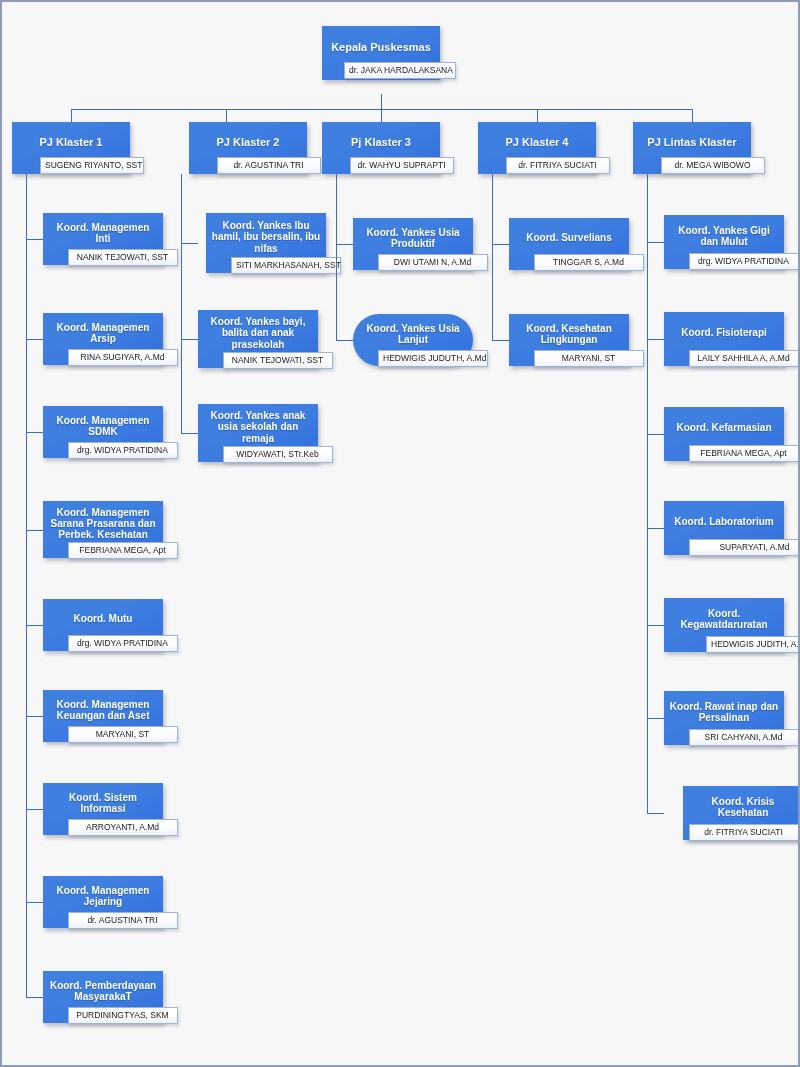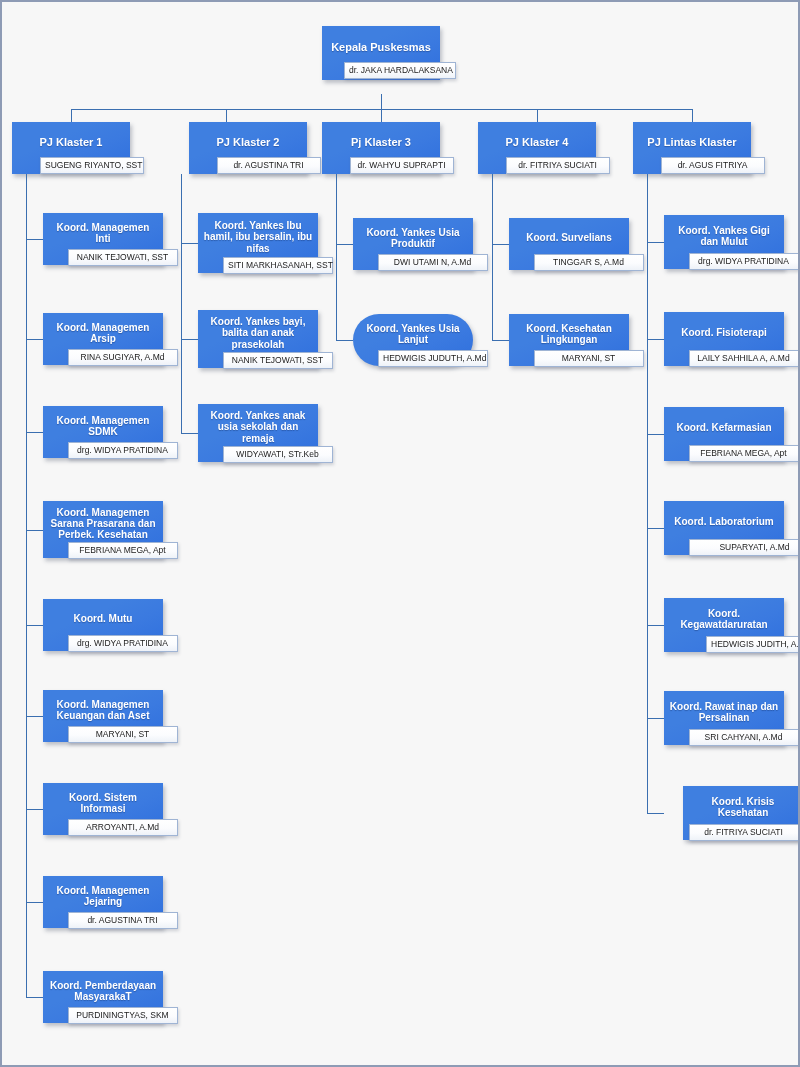--- a/index.html
+++ b/index.html
@@ -94,21 +94,21 @@
         <div class="namebox" style="left: 28px; top: 35px; width: 104px;">dr. WAHYU  SUPRAPTI</div>
       </div>
       <div class="ln v" style="left: 535px; top: 107px; height: 13px;"></div>
       <div class="node" style="left: 476px; top: 120px; width: 118px; height: 52px;">
         <div class="blue t11" style="width: 118px; height: 52px;">PJ Klaster 4</div>
         <div class="namebox" style="left: 28px; top: 35px; width: 104px;">dr. FITRIYA SUCIATI</div>
       </div>
       <div class="ln v" style="left: 690px; top: 107px; height: 13px;"></div>
       <div class="node" style="left: 631px; top: 120px; width: 118px; height: 52px;">
         <div class="blue t11" style="width: 118px; height: 52px;">PJ Lintas Klaster</div>
-        <div class="namebox" style="left: 28px; top: 35px; width: 104px;">dr. AGUS FITRIYA</div>
+        <div class="namebox" style="left: 28px; top: 35px; width: 104px;">dr. MEGA WIBOWO</div>
       </div>
       <div class="ln v" style="left: 24px; top: 172px; height: 823px;"></div>
       <div class="ln h" style="left: 24px; top: 237px; width: 17px;"></div>
       <div class="node" style="left: 41px; top: 211px; width: 120px; height: 52px;">
         <div class="blue t10" style="width: 120px; height: 52px;">Koord. Managemen Inti</div>
         <div class="namebox" style="left: 25px; top: 36px; width: 110px;">NANIK TEJOWATI, SST</div>
       </div>
       <div class="ln h" style="left: 24px; top: 337px; width: 17px;"></div>
       <div class="node" style="left: 41px; top: 311px; width: 120px; height: 52px;">
         <div class="blue t10" style="width: 120px; height: 52px;">Koord. Managemen Arsip</div>
@@ -144,21 +144,21 @@
         <div class="blue t10" style="width: 120px; height: 52px;">Koord. Managemen Jejaring</div>
         <div class="namebox" style="left: 25px; top: 36px; width: 110px;">dr. AGUSTINA TRI</div>
       </div>
       <div class="ln h" style="left: 24px; top: 995px; width: 17px;"></div>
       <div class="node" style="left: 41px; top: 969px; width: 120px; height: 52px;">
         <div class="blue t10" style="width: 120px; height: 52px;">Koord. Pemberdayaan MasyarakaT</div>
         <div class="namebox" style="left: 25px; top: 36px; width: 110px;">PURDININGTYAS, SKM</div>
       </div>
       <div class="ln v" style="left: 179px; top: 172px; height: 259px;"></div>
       <div class="ln h" style="left: 179px; top: 241px; width: 17px;"></div>
-      <div class="node" style="left: 196px; top: 211px; width: 120px; height: 60px;">
+      <div class="node" style="left: 204px; top: 211px; width: 120px; height: 60px;">
         <div class="blue t10" style="width: 120px; height: 60px;">Koord. Yankes Ibu hamil, ibu bersalin, ibu nifas</div>
         <div class="namebox" style="left: 25px; top: 44px; width: 110px;">SITI MARKHASANAH, SST</div>
       </div>
       <div class="ln h" style="left: 179px; top: 337px; width: 17px;"></div>
       <div class="node" style="left: 196px; top: 308px; width: 120px; height: 58px;">
         <div class="blue t10" style="width: 120px; height: 58px;">Koord. Yankes bayi, balita dan anak prasekolah</div>
         <div class="namebox" style="left: 25px; top: 42px; width: 110px;">NANIK TEJOWATI, SST</div>
       </div>
       <div class="ln h" style="left: 179px; top: 431px; width: 17px;"></div>
       <div class="node" style="left: 196px; top: 402px; width: 120px; height: 58px;">

